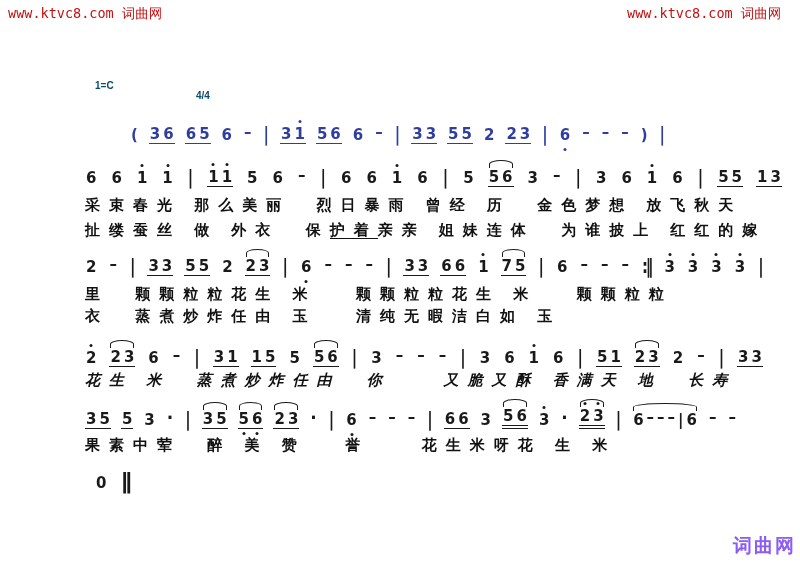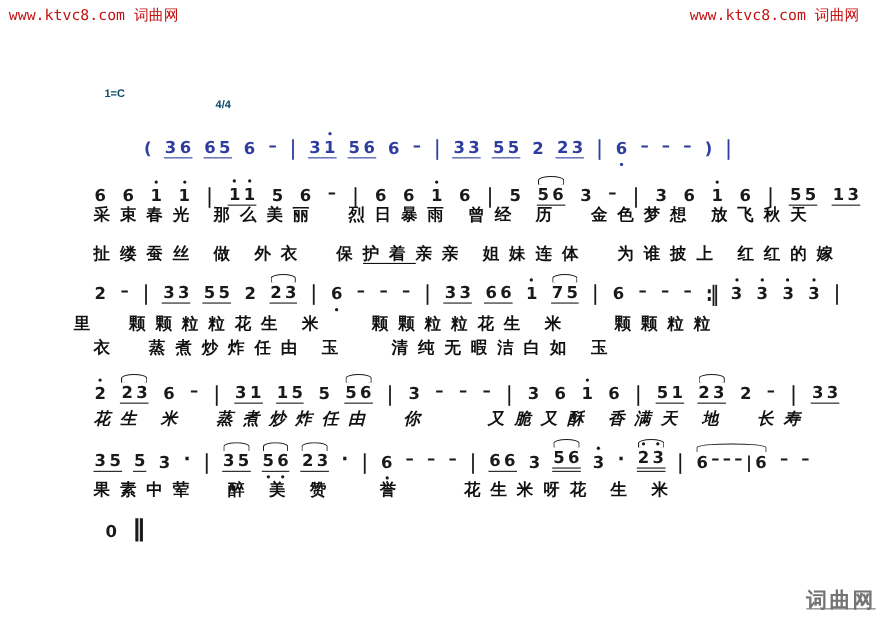--- a/index.html
+++ b/index.html
@@ -32,21 +32,21 @@
   .dot .tok{font-size:17px;font-weight:900;}
   .repeat .tok{font-weight:900;letter-spacing:-2px;transform:scaleY(1.3);}
   .final .tok{font-weight:900;transform:scaleX(1.5) scaleY(1.25);font-size:17px;}
   
   .lyr{position:absolute;font:bold 15px "Liberation Sans","DejaVu Sans",sans-serif;color:#111;
        white-space:pre;letter-spacing:9px;}
   .seg{display:inline;}
   .useg{border-bottom:1.5px solid #111;}
   
   #footer-src{position:absolute;top:534px;left:594px;font-size:19px;font-weight:900;color:#101010;letter-spacing:2px;}
-  #footer-site{position:absolute;top:533px;left:733px;font-size:19px;font-weight:900;color:#737373;letter-spacing:2px;text-decoration:underline;}
+  #footer-site{position:absolute;top:533px;left:733px;font-size:19px;font-weight:900;color:#8b5cf6;letter-spacing:2px;}
 </style>
 </head>
 <body>
 
 <div id="sheet">
   <div id="wm-left" class="wm">www.ktvc8.com 词曲网</div>
   <div id="wm-right" class="wm">www.ktvc8.com 词曲网</div>
   <div id="key" class="keyrow">1=C</div>
   <div id="meter" class="keyrow">4/4</div>
   <div id="score">
@@ -481,21 +481,21 @@
         </span>
       </div>
       <div class="nline" style="top: 468px; left: 95px; gap: 14px;">
         <span class="grp">
           <span class="tok">0</span>
         </span>
         <span class="grp final">
           <span class="tok">‖</span>
         </span>
       </div>
-      <div class="lyr" style="top: 186px; left: 85px; text-align: right;"><span class="seg">采束春光 那么美丽  烈日暴雨 曾经 历  金色梦想 放飞秋天</span></div>
+      <div class="lyr" style="top: 196px; left: 85px; text-align: right;"><span class="seg">采束春光 那么美丽  烈日暴雨 曾经 历  金色梦想 放飞秋天</span></div>
       <div class="lyr" style="top: 221px; left: 85px;"><span class="seg">扯缕蚕丝 做 外衣  保</span><span class="seg useg">护着</span><span class="seg">亲亲 姐妹连体  为谁披上 红红的嫁</span></div>
-      <div class="lyr" style="top: 285px; left: 67px;"><span class="seg">里  颗颗粒粒花生 米   颗颗粒粒花生 米   颗颗粒粒</span></div>
+      <div class="lyr" style="top: 285px; left: 85px;"><span class="seg">里  颗颗粒粒花生 米   颗颗粒粒花生 米   颗颗粒粒</span></div>
       <div class="lyr" style="top: 307px; left: 85px;"><span class="seg">衣  蒸煮炒炸任由 玉   清纯无暇洁白如 玉</span></div>
       <div class="lyr" style="top: 371px; left: 85px; font-style: italic;"><span class="seg">花生 米  蒸煮炒炸任由  你    又脆又酥 香满天 地  长寿</span></div>
       <div class="lyr" style="top: 436px; left: 85px;"><span class="seg">果素中荤  醉 美 赞   誉    花生米呀花 生 米</span></div>
     </div>
   <div id="footer-site">词曲网</div>
 </div>
 
 </body></html>

